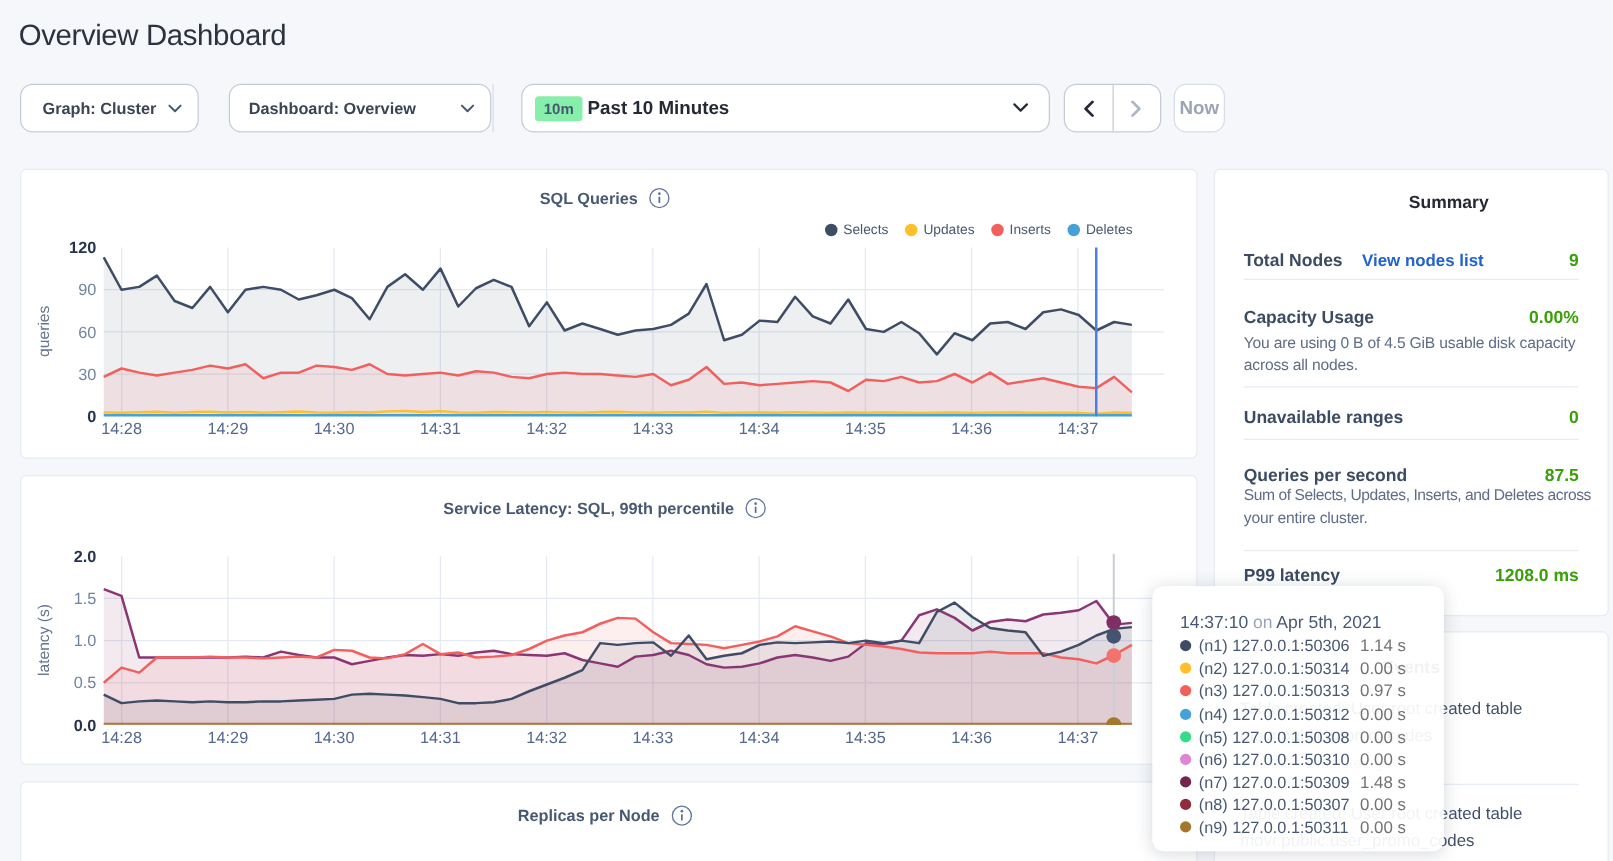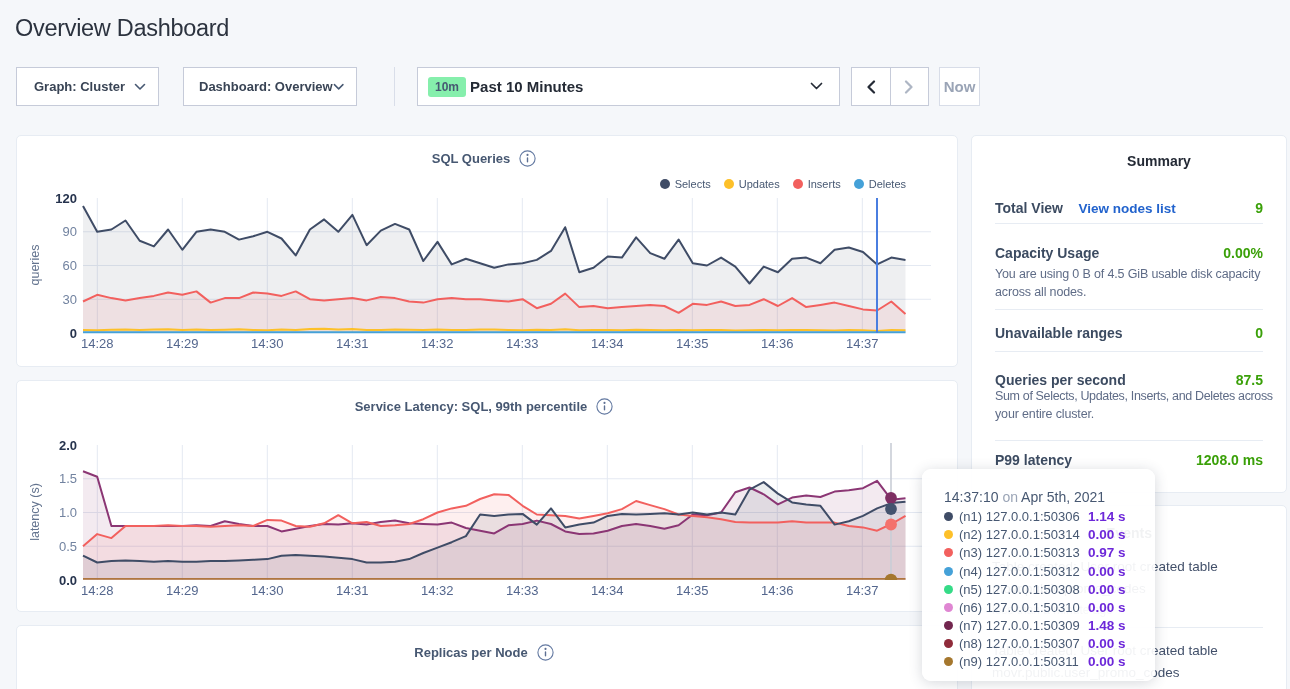--- a/index.html
+++ b/index.html
@@ -1,41 +1,41 @@
 <!DOCTYPE html>
 <html><head><meta charset="utf-8">
 <style>
 * { margin:0; padding:0; box-sizing:border-box; }
 html,body { width:1290px; height:689px; overflow:hidden; background:#f5f7fa;
   font-family:"Liberation Sans", sans-serif; position:relative; }
 .abs { position:absolute; }
 .panel { position:absolute; background:#fff; border:1px solid #e7ecf3; border-radius:5px; }
 .ctitle { position:absolute; width:942px; display:flex; justify-content:center; align-items:center;
   gap:9px; font-size:13px; font-weight:bold; color:#475872; white-space:nowrap; }
-.btn { position:absolute; background:#fff; border:1px solid #c6cbd9; border-radius:0; height:39px;
+.btn { position:absolute; background:#fff; border:1px solid #c6cbd9; border-radius:10px; height:39px;
   display:flex; align-items:center; font-size:13px; font-weight:bold; color:#394455; white-space:nowrap; }
 svg text { font-family:"Liberation Sans", sans-serif; }
 .sum-row { position:absolute; left:995px; width:268px; display:flex; justify-content:space-between;
   font-size:14px; font-weight:bold; }
 .sum-row .lab { color:#3c4b61; }
 .sum-row .val { color:#3aa008; }
 .sum-desc { position:absolute; left:995px; width:300px; font-size:12.5px; letter-spacing:-0.15px; color:#5f6c87; line-height:17.5px; white-space:nowrap; }
 .sep { position:absolute; left:995px; width:268px; height:1px; background:#e7ecf3; }
 .trow { position:absolute; left:944px; height:18px; display:flex; align-items:center; font-size:13px; color:#475872; white-space:nowrap; }
 .trow .dot { width:9px; height:9px; border-radius:50%; margin-right:6px; }
-.trow .val { position:absolute; left:144px; font-weight:bold; color:#6d28d9; white-space:nowrap; font-size:13.5px; }
+.trow .val { position:absolute; left:144px; font-weight:normal; color:#737373; white-space:nowrap; font-size:13.5px; }
 </style></head>
 <body>
 
 <div class="abs" style="left:15px; top:14.5px; font-size:23.5px; letter-spacing:-0.3px; color:#2c333f;">Overview Dashboard</div>
 
 <div class="btn" style="left:16px; top:67px; width:143px; padding:0 12px 0 17px; justify-content:space-between;">Graph: Cluster <svg width="12" height="8" viewBox="0 0 12 8">
       <path d="M1.5 1.5l4.5 4.5 4.5-4.5" stroke="#475872" stroke-width="1.6" fill="none" stroke-linecap="round" stroke-linejoin="round"></path>
     </svg></div>
-<div class="btn" style="left:183px; top:67px; width:174px; padding:0 12px 0 15px; justify-content:space-between;">Dashboard: Overview <svg width="12" height="8" viewBox="0 0 12 8">
+<div class="btn" style="left:183px; top:67px; width:210px; padding:0 12px 0 15px; justify-content:space-between;">Dashboard: Overview <svg width="12" height="8" viewBox="0 0 12 8">
       <path d="M1.5 1.5l4.5 4.5 4.5-4.5" stroke="#475872" stroke-width="1.6" fill="none" stroke-linecap="round" stroke-linejoin="round"></path>
     </svg></div>
 <div class="abs" style="left:394px; top:67px; width:1px; height:39px; background:#d9dee9;"></div>
 <div class="btn" style="left:417px; top:67px; width:423px; padding:0 16px 0 10px;">
   <span style="background:#86efac; border-radius:3px; font-size:12px; color:#475872; padding:3px 7px;">10m</span>
   <span style="margin-left:4px; font-size:15px; color:#242a35;">Past 10 Minutes</span>
   <span style="margin-left:auto;"><svg width="13" height="9" viewBox="0 0 13 9">
         <path d="M1.5 1.5l5 5 5-5" stroke="#242a35" stroke-width="1.7" fill="none" stroke-linecap="round" stroke-linejoin="round"></path>
       </svg></span>
 </div>
@@ -163,21 +163,21 @@
 <text x="692.3" y="594.5" text-anchor="middle" font-size="13" fill="#54678e">14:35</text>
 <text x="777.3" y="594.5" text-anchor="middle" font-size="13" fill="#54678e">14:36</text>
 <text x="862.3" y="594.5" text-anchor="middle" font-size="13" fill="#54678e">14:37</text>
 <text x="39" y="512" text-anchor="middle" font-size="12.5" fill="#64748f" transform="rotate(-90 39 512)">latency (s)</text>
 </svg>
 
 <div class="panel" style="left:971px; top:135px; width:316px; height:358px;"></div>
 <div class="abs" style="left:971px; top:153px; width:376px; text-align:center; font-size:14px; font-weight:bold; color:#242a35;">Summary</div>
 
 <div class="sum-row" style="top:200px;">
-    <span><span class="lab">Total View</span>&nbsp;&nbsp;&nbsp;&nbsp;<a style="color:#2263cd; text-decoration:none; font-size:13.5px;">View nodes list</a></span>
+    <span><span class="lab">Total Nodes</span>&nbsp;&nbsp;&nbsp;&nbsp;<a style="color:#2263cd; text-decoration:none; font-size:13.5px;">View nodes list</a></span>
     <span class="val">9</span>
   </div>
 <div class="sep" style="top:223px;"></div>
 <div class="sum-row" style="top:245px;">
     <span class="lab">Capacity Usage</span>
     <span class="val">0.00%</span>
   </div>
 <div class="sum-desc" style="top:266px;">You are using 0 B of 4.5 GiB usable disk capacity<br>across all nodes.</div>
 <div class="sep" style="top:309px;"></div>
 <div class="sum-row" style="top:325px;">

